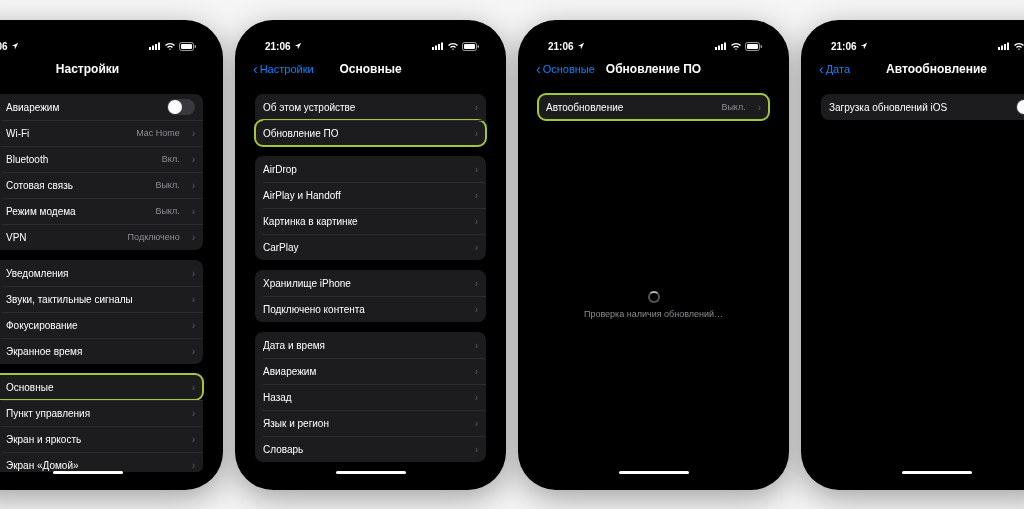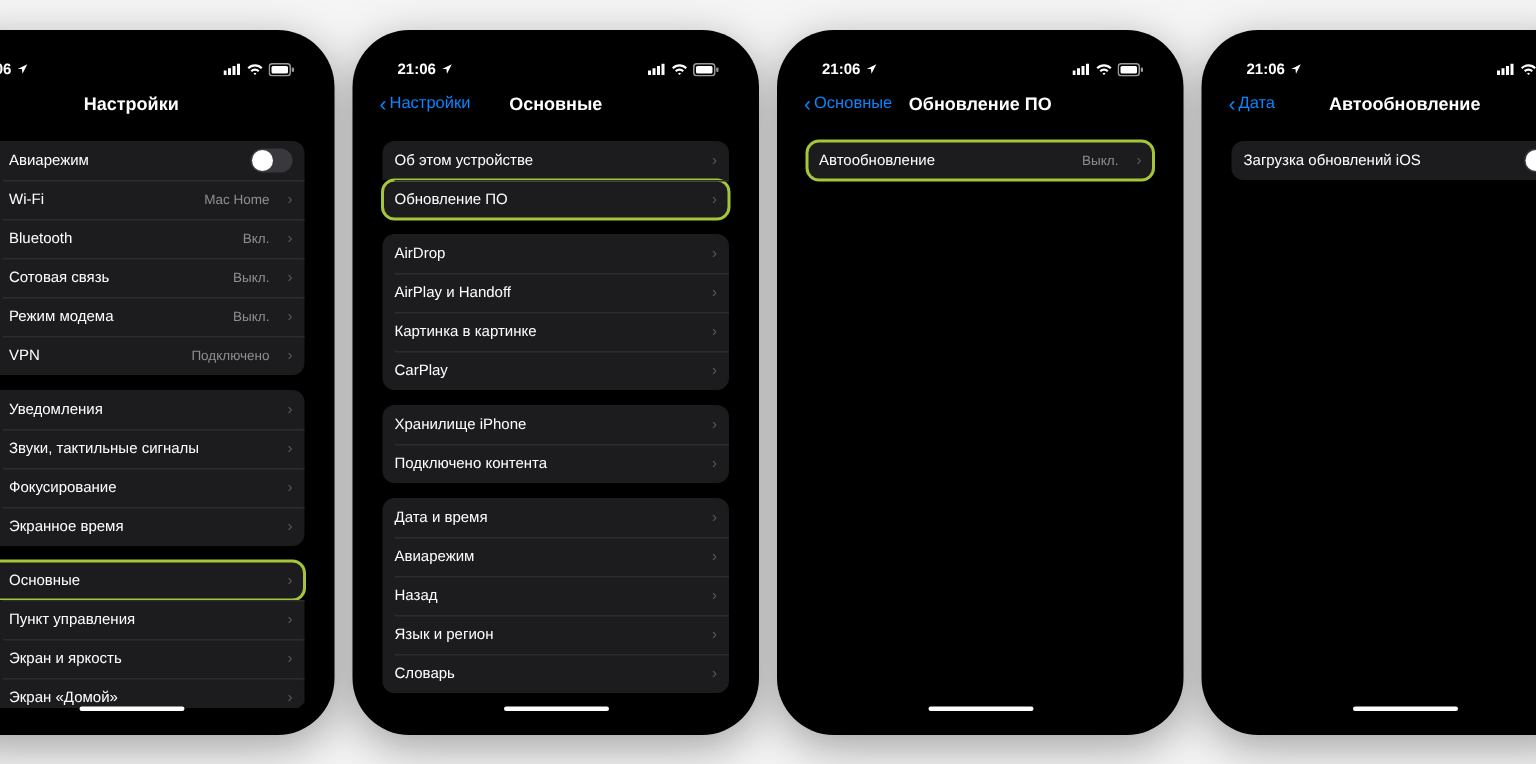--- a/index.html
+++ b/index.html
@@ -499,20 +499,24 @@
     </div>
     <div class="content">
       <div class="group">
         <div class="row noicon highlight">
           <span class="label">Автообновление</span>
           <span class="detail">Выкл.</span>
           <span class="disclosure">›</span>
         </div>
       </div>
     </div>
+    <div class="center-msg">
+      <div class="spinner"></div>
+      <span>Проверка наличия обновлений…</span>
+    </div>
     <div class="home-indicator"></div>
   </div>
 </div>
 
 <div class="phone">
   <div class="screen">
     <div class="notch"></div>
     <div class="statusbar">
       <div class="status-left">
         <span>21:06</span>

